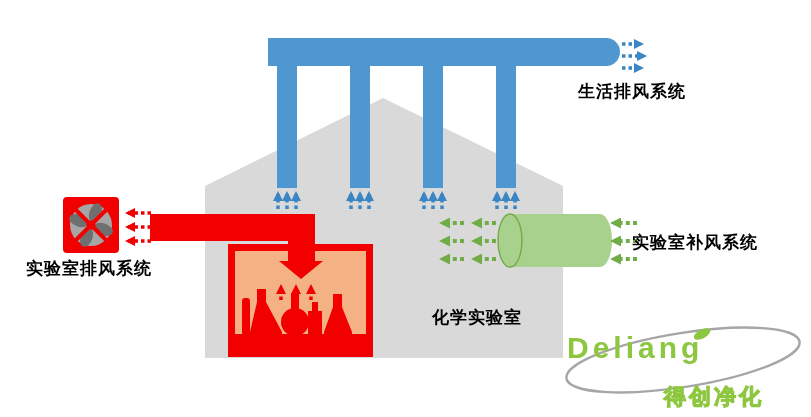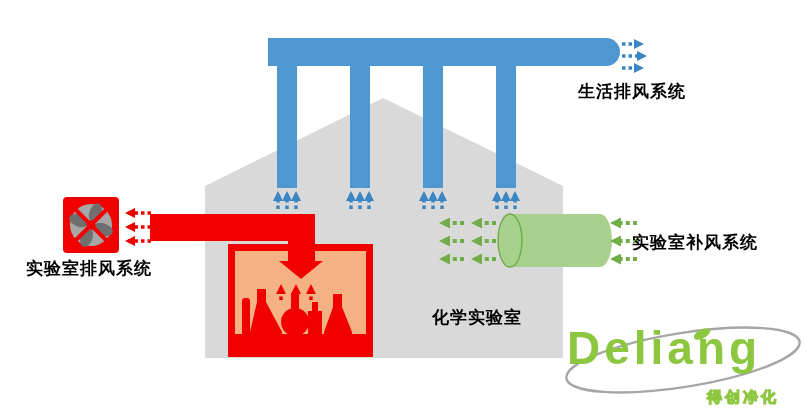--- a/index.html
+++ b/index.html
@@ -37,25 +37,25 @@
   .a-red{stroke:var(--exhaust_red);stroke-width:3.5;stroke-dasharray:3.5 3;}
   .a-green{stroke:var(--makeup_green_arrow);stroke-width:4;stroke-dasharray:4 3.2;}
   .x-red{stroke:var(--exhaust_red);stroke-width:4;}
   .cap-line{stroke:var(--makeup_green_arrow);stroke-width:1.4;}
   .swoosh{fill:none;stroke:var(--swoosh_gray);stroke-width:2.4;}
   .lbl{
     position:absolute;font-weight:bold;font-size:17px;line-height:20px;
     color:var(--label_black);letter-spacing:1px;white-space:nowrap;
   }
   .logo-brand{
-    position:absolute;left:567px;top:324px;font-weight:bold;font-size:46px;
+    position:absolute;left:567px;top:324px;font-weight:bold;font-size:30px;
     line-height:48px;color:var(--logo_green);letter-spacing:4px;white-space:nowrap;
   }
   .logo-sub{
-    position:absolute;left:707px;top:387px;font-weight:bold;font-size:15px;
+    position:absolute;left:664px;top:387px;font-weight:bold;font-size:22px;
     line-height:20px;color:#ffffff;-webkit-text-stroke:1.1px var(--logo_green);
     letter-spacing:3px;white-space:nowrap;
   }
 </style>
 </head>
 <body>
 
 <div class="stage">
 
   <svg width="811" height="417" viewBox="0 0 811 417">

